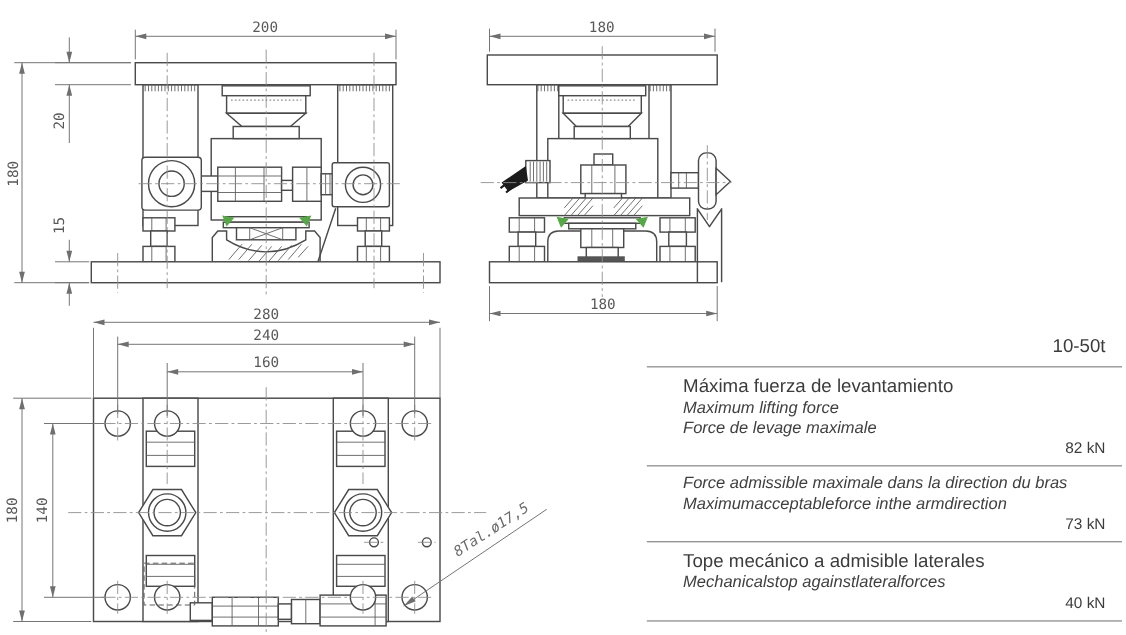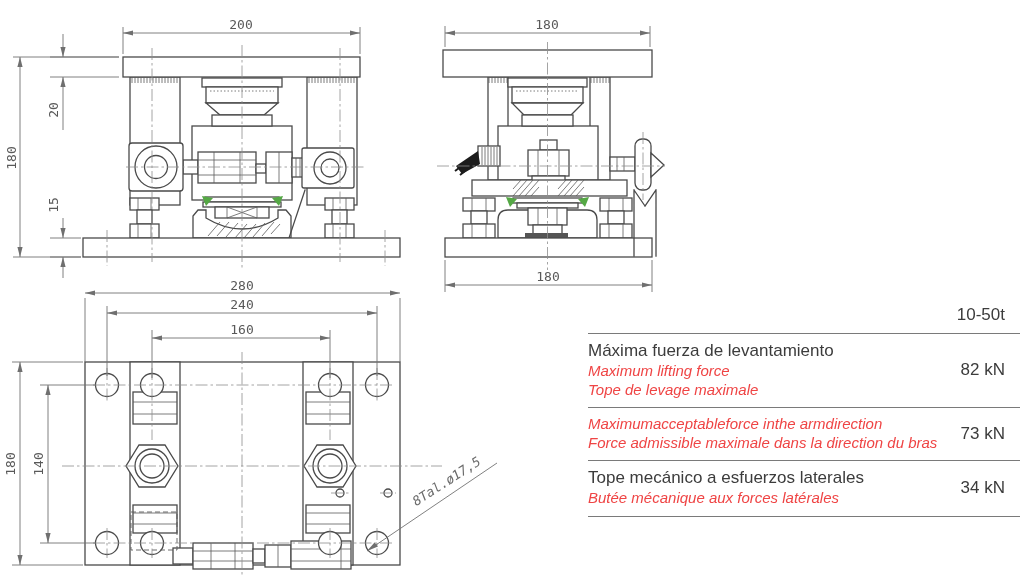--- a/index.html
+++ b/index.html
@@ -14,25 +14,25 @@
   .c  {stroke:#8d8d8d;stroke-width:0.8;fill:none;stroke-dasharray:12 3 2.5 3;}
   .dsh{stroke:#5c5c5c;stroke-width:0.9;fill:none;stroke-dasharray:5 3;}
   .ah {fill:#6f6f6f;stroke:none;}
   .g  {fill:#55a845;stroke:none;}
   .blk{fill:#1c1c1c;stroke:none;}
   .dt {font:13px "DejaVu Sans Mono", monospace;fill:#595959;text-anchor:middle;}
   .dti{font:italic 13px "DejaVu Sans Mono", monospace;fill:#6a6a6a;text-anchor:middle;}
   
   .spec{position:absolute;left:588px;top:296px;width:432px;color:#3c3c3c;}
   .spec-header{text-align:right;font-size:17px;padding:9px 15px 8px 0;border-bottom:1px solid #7a7a7a;}
-  .spec-row{display:flex;align-items:center;border-bottom:1px solid #7a7a7a;padding:7px 0 8px 0;}
+  .spec-row{display:flex;align-items:center;border-bottom:1px solid #7a7a7a;padding:7px 0 8px 0;flex-direction:column;}
   .spec-text{width:366px;}
   .spec-title{font-size:17px;line-height:20px;white-space:pre-line;margin:0 0 1px 0;}
-  .spec-sub{font-size:15px;line-height:18.5px;font-style:italic;color:#ef4444;}
-  .spec-value{margin-left:auto;font-size:17px;padding-right:15px;white-space:nowrap;}
+  .spec-sub{font-size:15px;line-height:18.5px;font-style:italic;color:#404040;}
+  .spec-value{margin-left:auto;font-size:14px;padding-right:15px;white-space:nowrap;}
 </style>
 </head>
 <body>
 
 <svg class="view" style="left:0;top:0" width="420" height="292" viewBox="0 0 420 292">
   <g>
 
     <rect class="ow" x="130" y="77" width="50" height="128"></rect>
     <rect class="ow" x="307" y="77" width="50" height="128"></rect>
 
@@ -292,33 +292,33 @@
   </g>
 </svg>
 
 <div class="spec">
   <div class="spec-header">10-50t</div>
 
   <div class="spec-row">
     <div class="spec-text">
       <div class="spec-title">Máxima fuerza de levantamiento</div>
       <div class="spec-sub">Maximum lifting force</div>
-      <div class="spec-sub">Tope de levage maximale</div>
+      <div class="spec-sub">Force de levage maximale</div>
     </div>
     <div class="spec-value">82 kN</div>
   </div>
 
   <div class="spec-row">
     <div class="spec-text">
+      <div class="spec-sub">Force admissible maximale dans la direction du bras</div>
       <div class="spec-sub">Maximumacceptableforce inthe armdirection</div>
-      <div class="spec-sub">Force admissible maximale dans la direction du bras</div>
     </div>
     <div class="spec-value">73 kN</div>
   </div>
 
   <div class="spec-row">
     <div class="spec-text">
-      <div class="spec-title">Tope mecánico a esfuerzos laterales</div>
-      <div class="spec-sub">Butée mécanique aux forces latérales</div>
+      <div class="spec-title">Tope mecánico a admisible laterales</div>
+      <div class="spec-sub">Mechanicalstop againstlateralforces</div>
     </div>
-    <div class="spec-value">34 kN</div>
+    <div class="spec-value">40 kN</div>
   </div>
 </div>
 
 </body></html>

